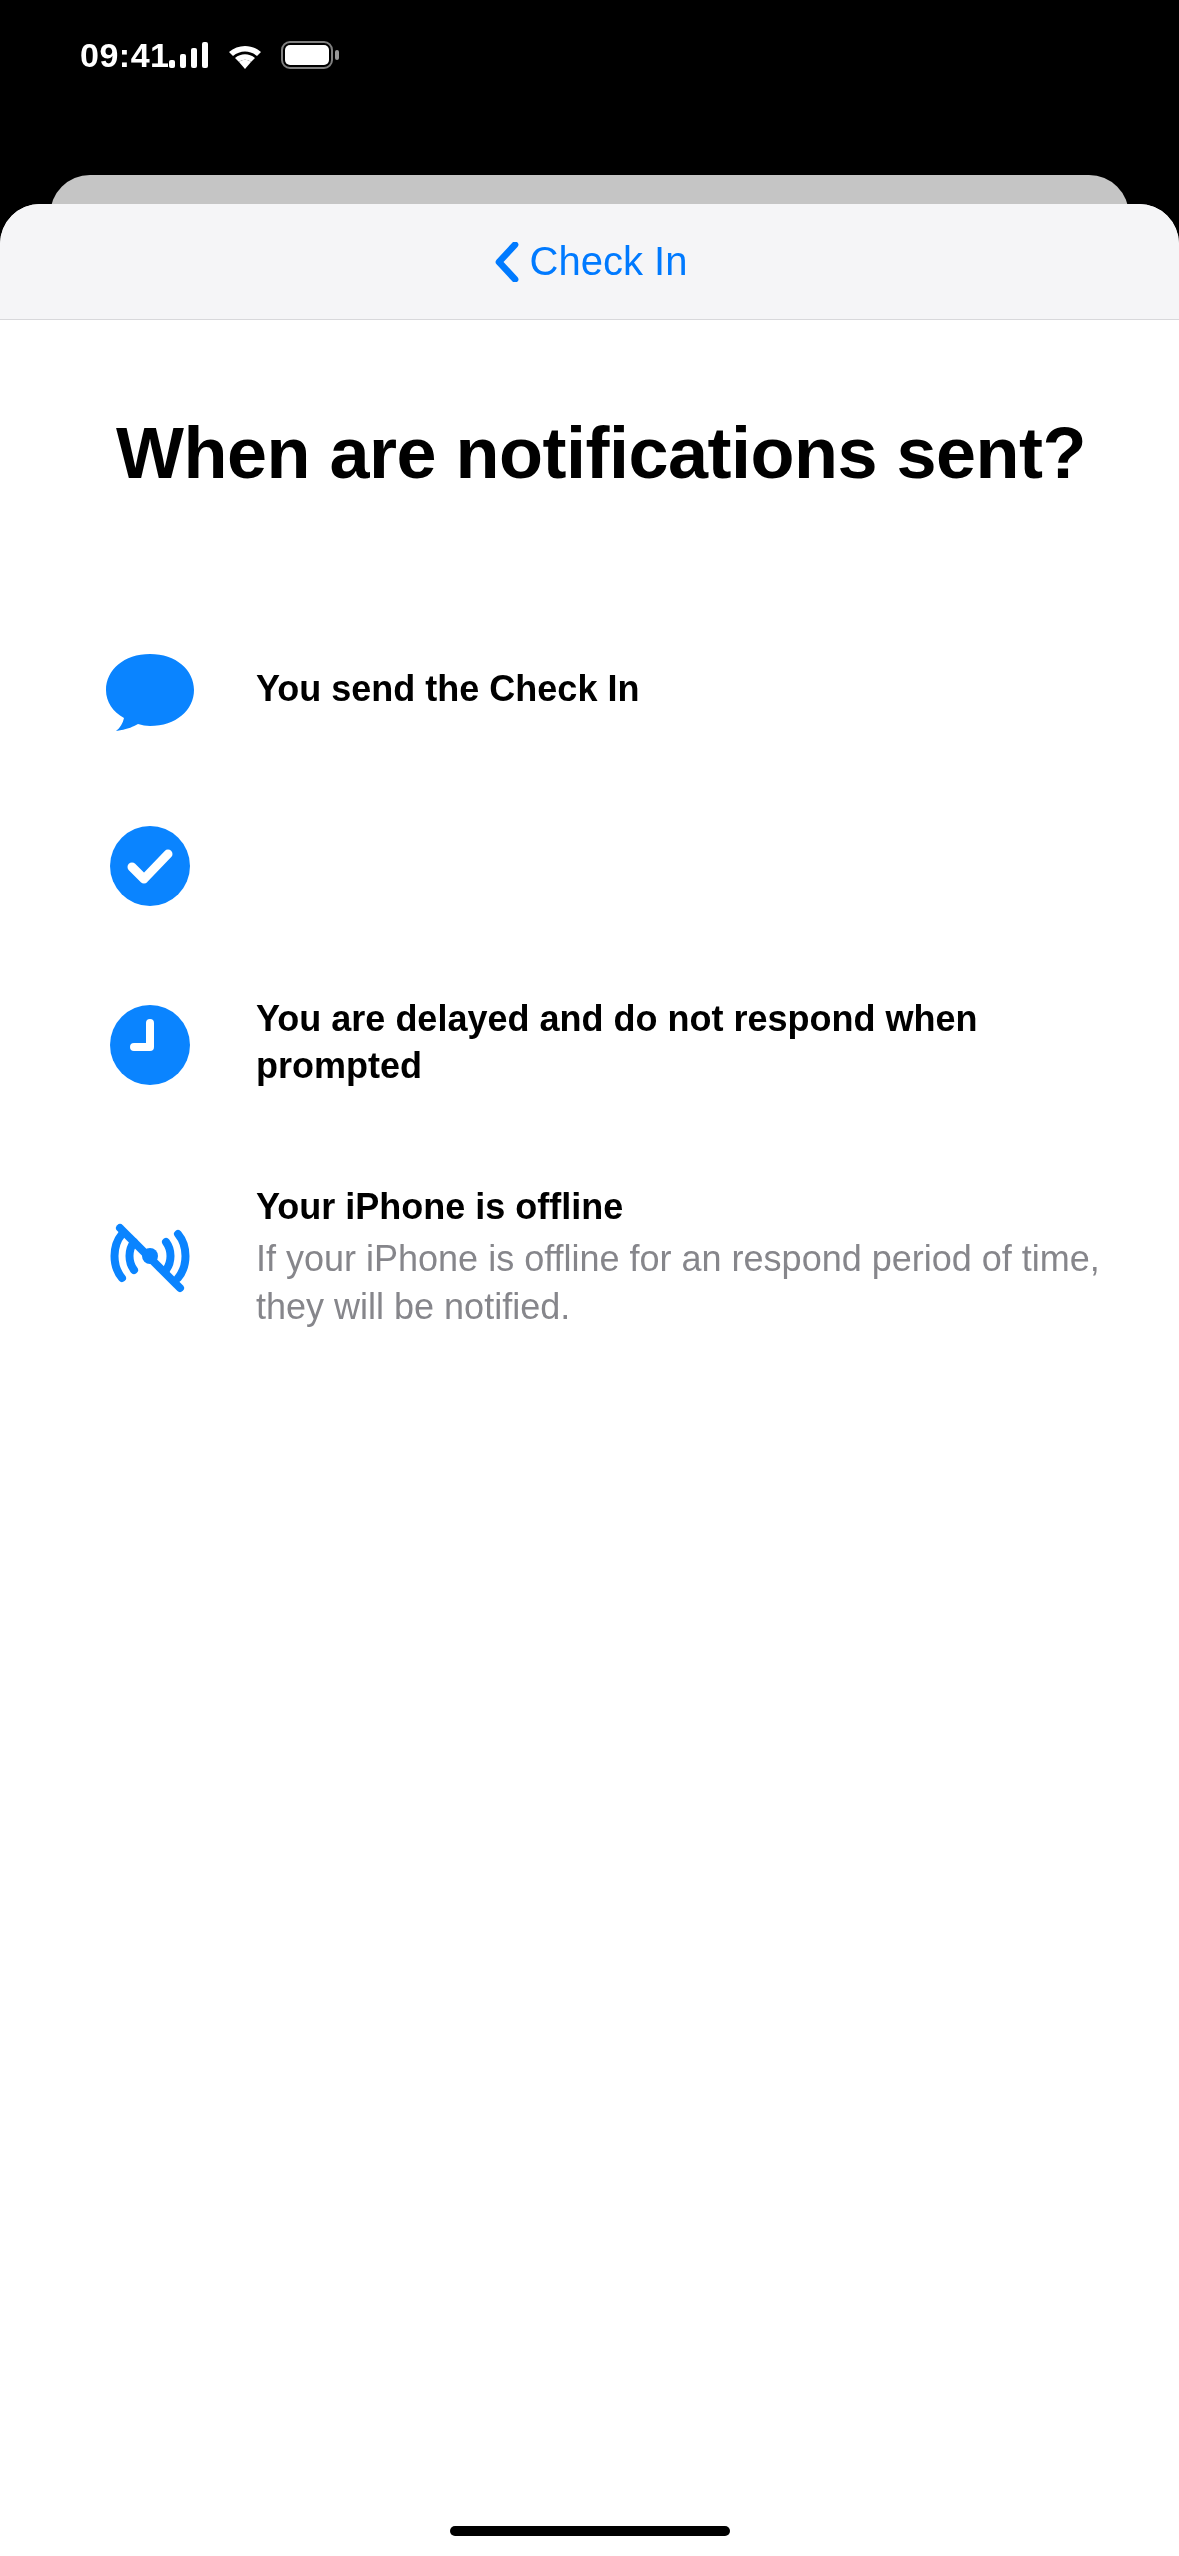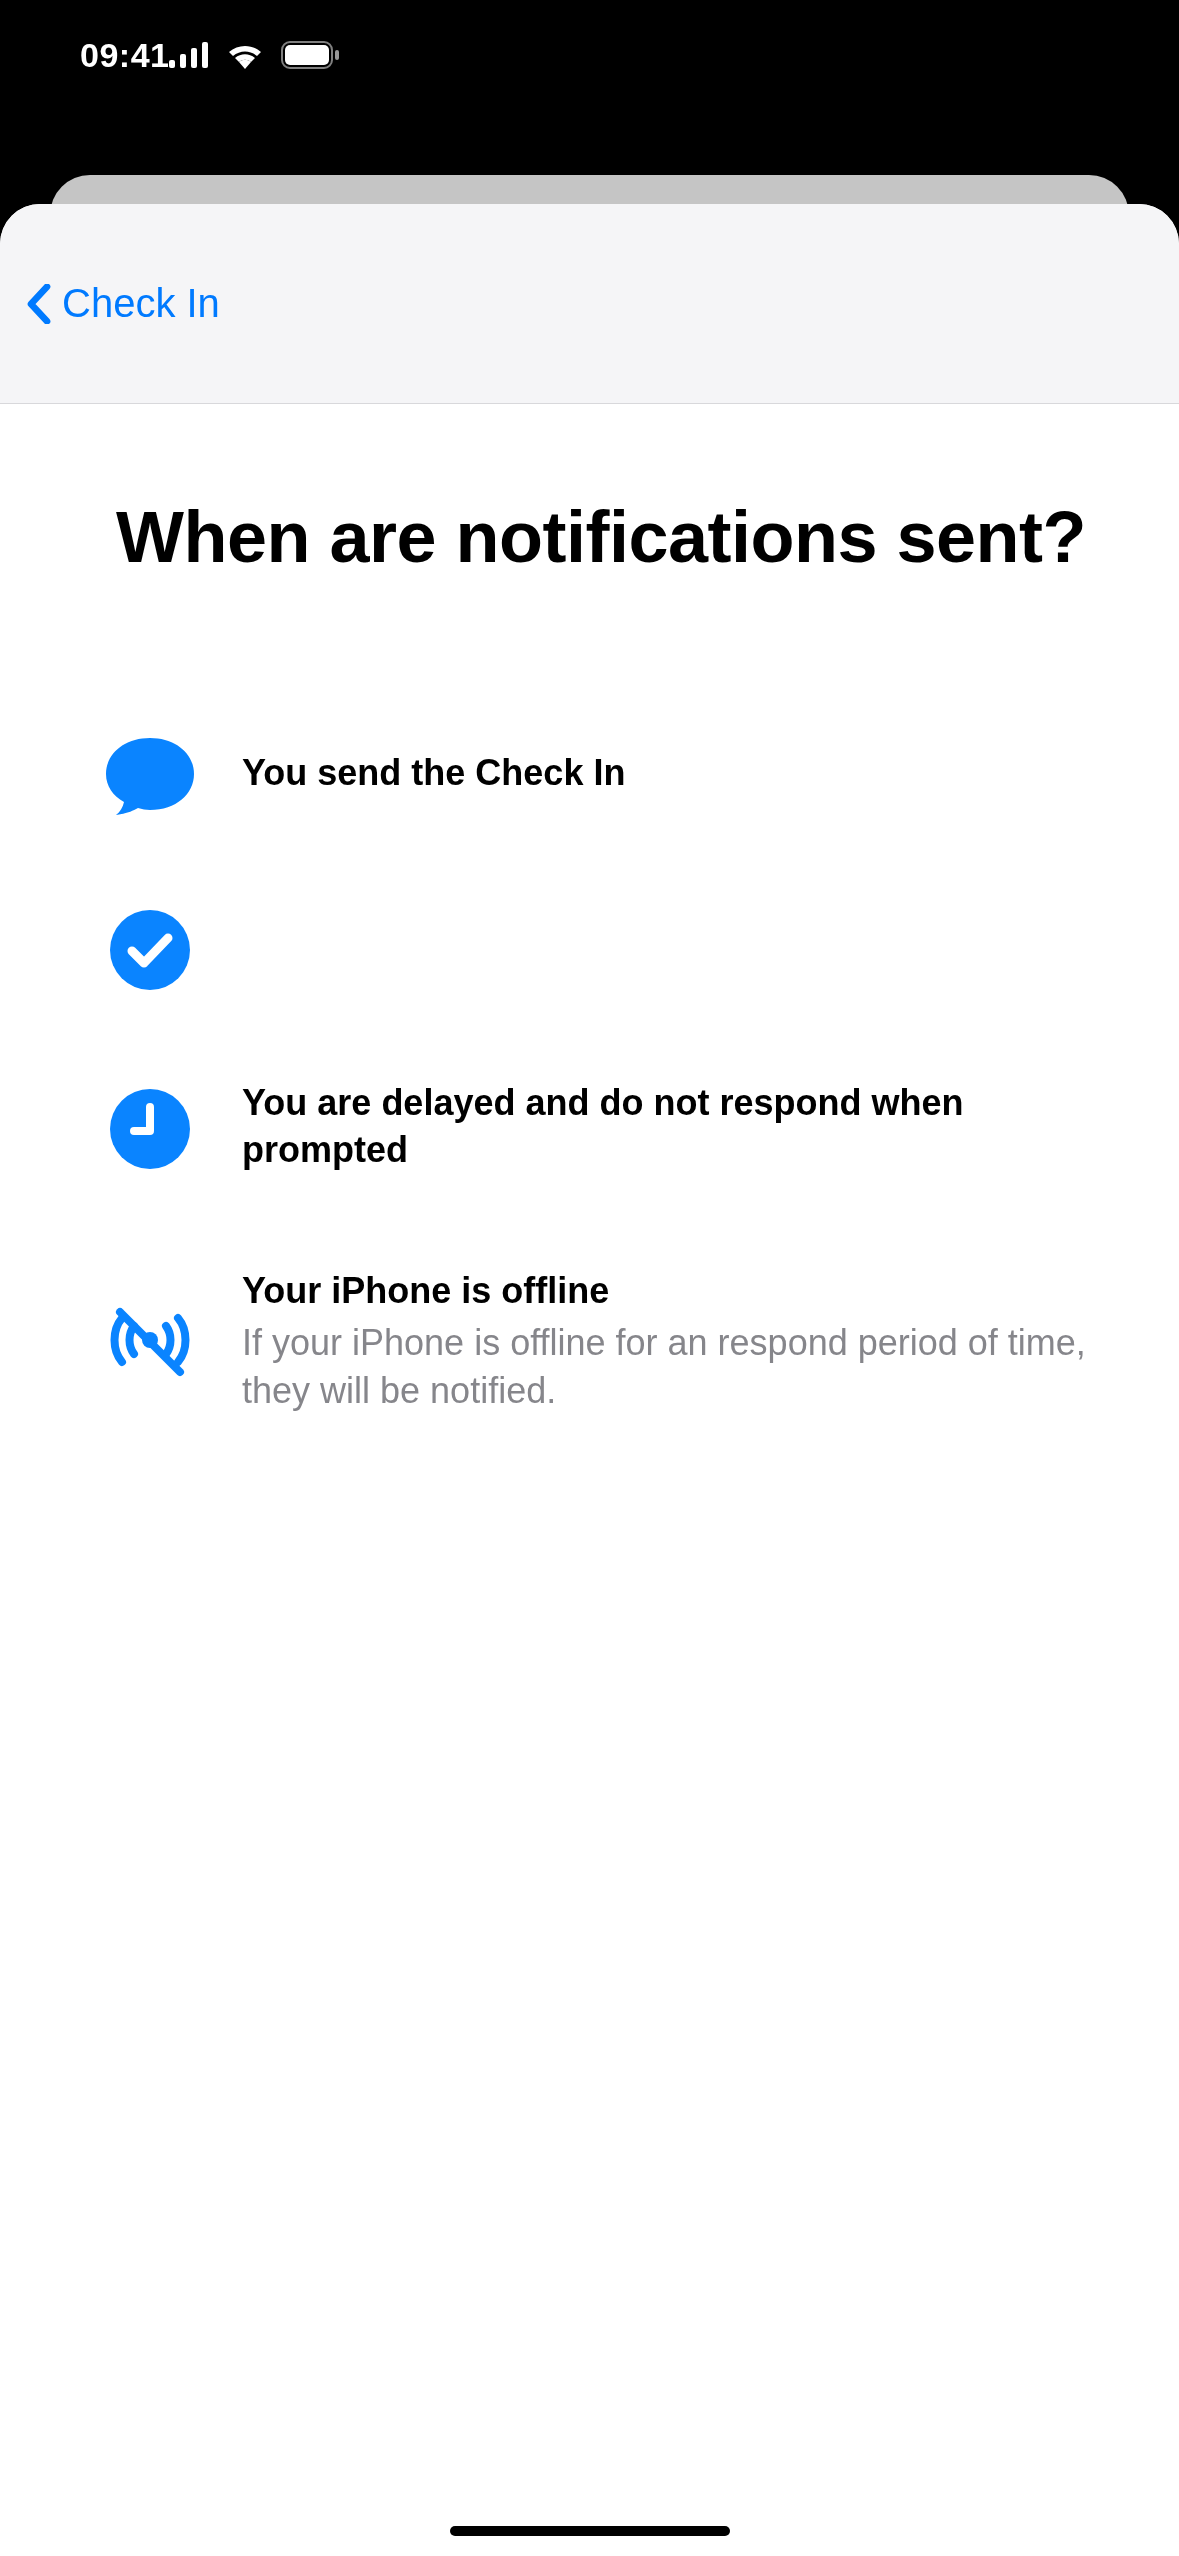--- a/index.html
+++ b/index.html
@@ -46,26 +46,27 @@
       position: absolute;
       top: 204px;
       left: 0;
       right: 0;
       bottom: 0;
       background: #fff;
       border-radius: 40px 40px 0 0;
       overflow: hidden;
     }
     .nav-bar {
-      height: 200px;
+      height: 116px;
       background: #f5f5f7;
       display: flex;
       align-items: center;
       padding: 0 24px;
       border-bottom: 1px solid #d8d8db;
+      justify-content: center;
     }
     .back-button {
       display: flex;
       align-items: center;
       gap: 8px;
       color: #007aff;
       font-size: 40px;
       background: none;
       border: none;
       cursor: pointer;
@@ -82,21 +83,21 @@
       font-weight: 700;
       text-align: center;
       line-height: 1.2;
       letter-spacing: -0.5px;
       margin-bottom: 150px;
       color: #000;
     }
     .item {
       display: flex;
       align-items: center;
-      gap: 42px;
+      gap: 56px;
       margin-bottom: 90px;
     }
     .item-icon {
       width: 100px;
       flex-shrink: 0;
       display: flex;
       justify-content: center;
       align-items: center;
     }
     .item-text {

